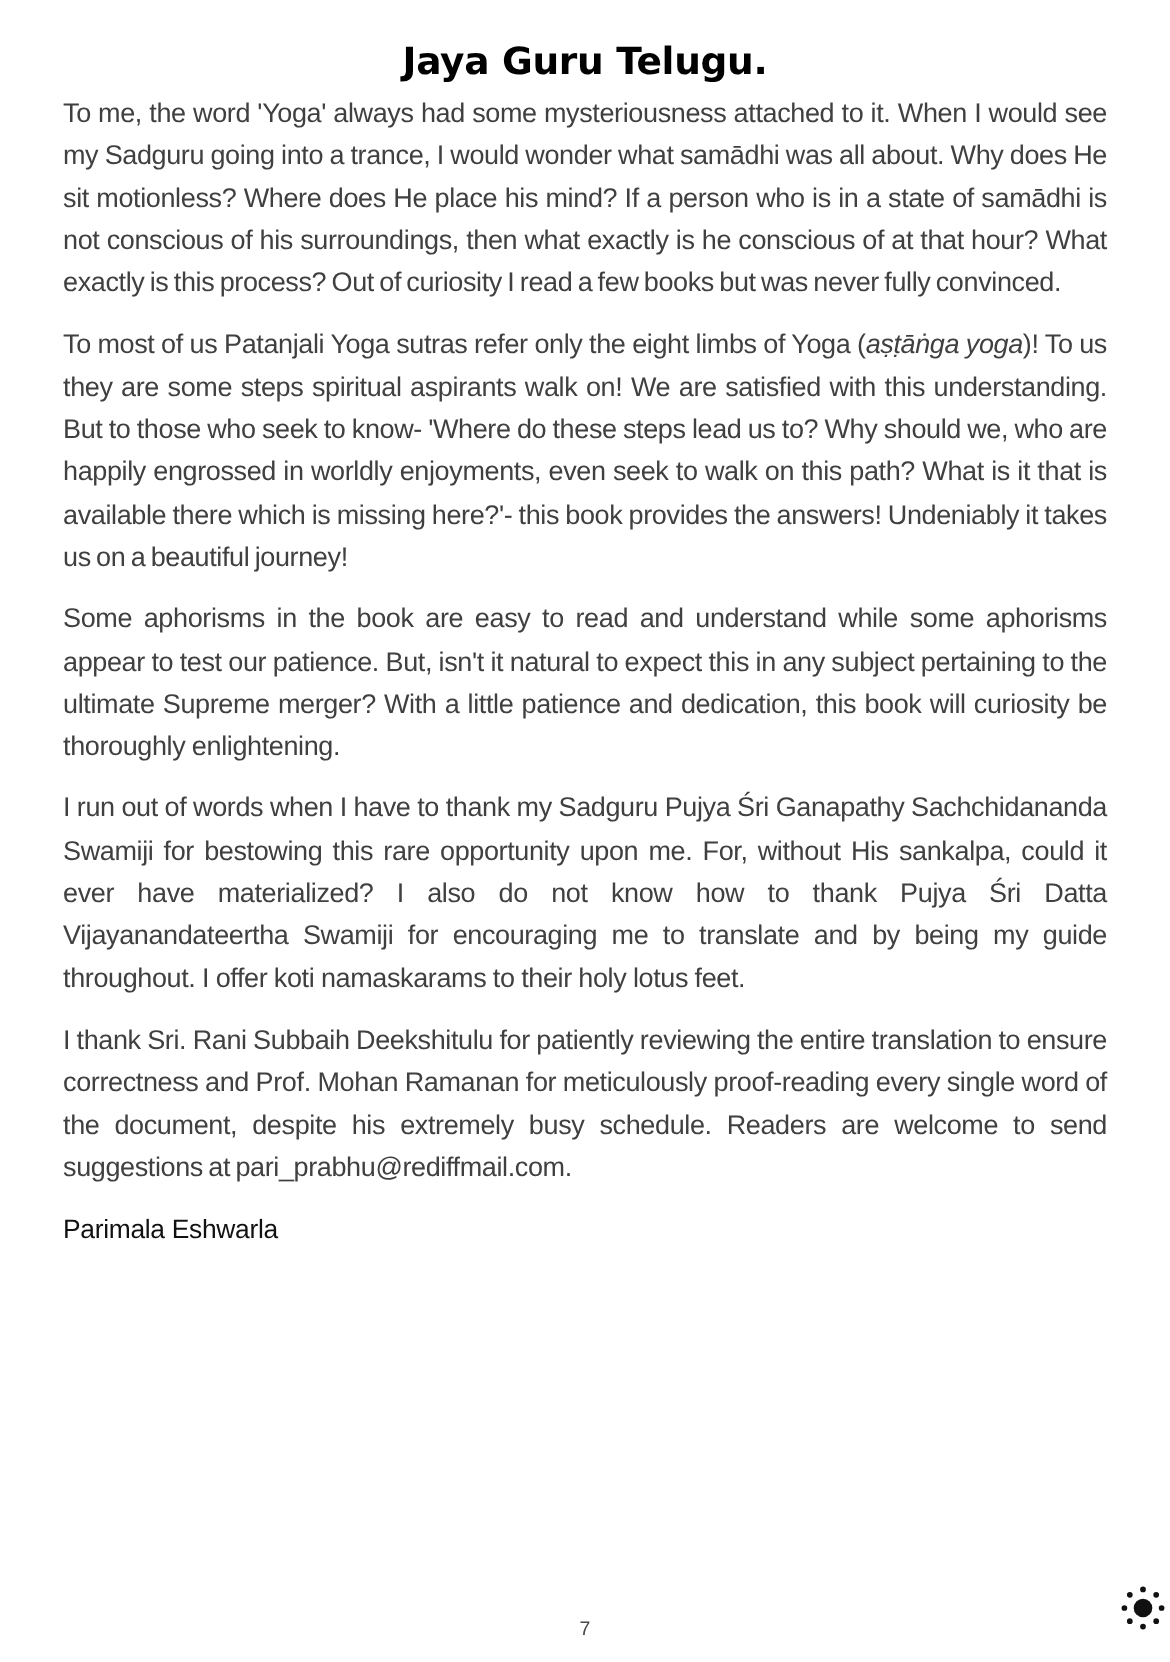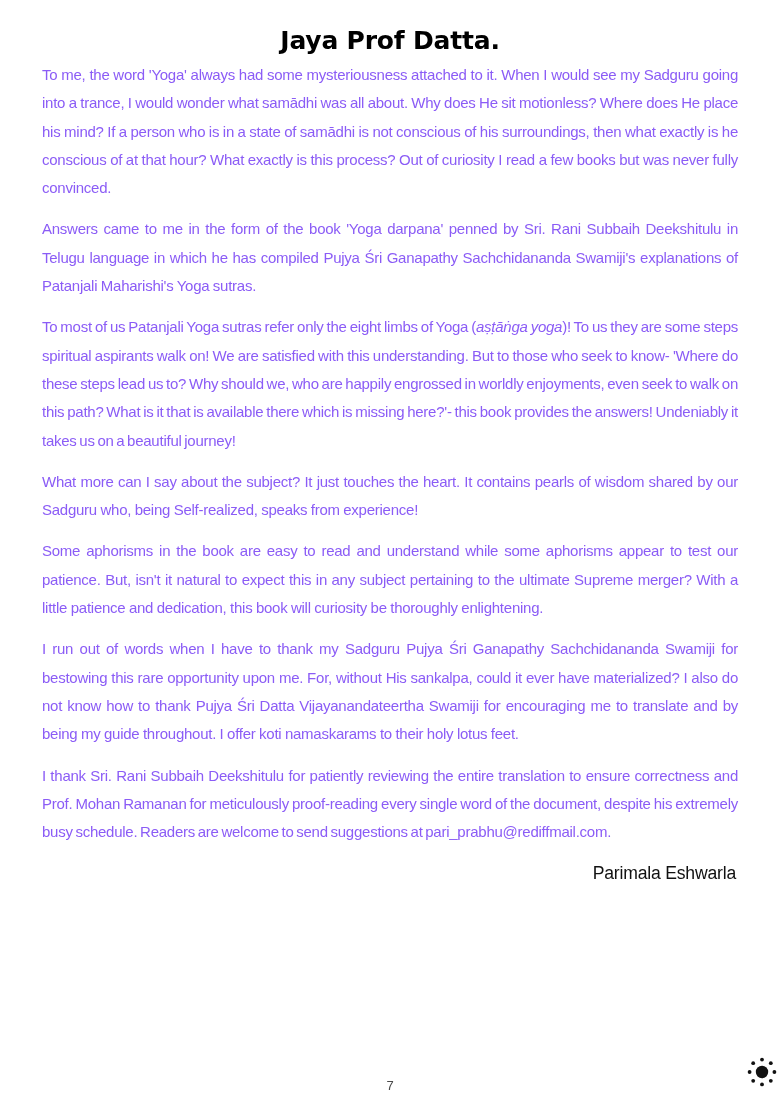--- a/index.html
+++ b/index.html
@@ -38,42 +38,42 @@
     font-weight: bold;
     letter-spacing: -0.2px;
     margin: 0;
     padding-top: 26px;
     padding-bottom: 6px;
     color: #000000;
     font-family: "DejaVu Sans", sans-serif;
   }
 
   .para {
-    font-size: 15px;
+    font-size: 18px;
     line-height: 28.3px;
     text-align: justify;
     text-justify: inter-word;
     margin: 0 0 13px 0;
-    color: #8b5cf6;
+    color: #404040;
     word-spacing: -0.4px;
     letter-spacing: -0.25px;
     hyphens: none;
   }
 
   .para.tight {
     word-spacing: -1.2px;
   }
 
   .para i, .para em {
   }
 
   .signature {
     font-size: 17.6px;
     line-height: 28px;
-    text-align: right;
+    text-align: left;
     margin: 10px 0 0 0;
     padding-right: 2px;
     color: #111111;
     letter-spacing: -0.2px;
   }
 
   .page-number {
     position: absolute;
     left: 0;
     top: 1078px;
@@ -94,29 +94,27 @@
 
   .sun-mark svg { display: block; }
 </style>
 </head>
 <body>
 
 <div class="page">
 
   <div class="content">
 
-    <h1 class="page-title">Jaya Prof Datta.</h1>
+    <h1 class="page-title">Jaya Guru Telugu.</h1>
 
     <p class="para tight">To me, the word 'Yoga' always had some mysteriousness attached to it. When I would see my Sadguru going into a trance, I would wonder what samādhi was all about. Why does He sit motionless? Where does He place his mind? If a person who is in a state of samādhi is not conscious of his surroundings, then what exactly is he conscious of at that hour? What exactly is this process? Out of curiosity I read a few books but was never fully convinced.</p>
 
-    <p class="para">Answers came to me in the form of the book 'Yoga darpana' penned by Sri. Rani Subbaih Deekshitulu in Telugu language in which he has compiled Pujya Śri Ganapathy Sachchidananda Swamiji's explanations of Patanjali Maharishi's Yoga sutras.</p>
 
     <p class="para tight"><span>To most of us Patanjali Yoga sutras refer only the eight limbs of Yoga (</span><i>aṣṭāṅga yoga</i><span>)! To us they are some steps spiritual aspirants walk on! We are satisfied with this understanding. But to those who seek to know- 'Where do these steps lead us to? Why should we, who are happily engrossed in worldly enjoyments, even seek to walk on this path? What is it that is available there which is missing here?'- this book provides the answers! Undeniably it takes us on a beautiful journey!</span></p>
 
-    <p class="para">What more can I say about the subject? It just touches the heart. It contains pearls of wisdom shared by our Sadguru who, being Self-realized, speaks from experience!</p>
 
     <p class="para">Some aphorisms in the book are easy to read and understand while some aphorisms appear to test our patience. But, isn't it natural to expect this in any subject pertaining to the ultimate Supreme merger? With a little patience and dedication, this book will curiosity be thoroughly enlightening.</p>
 
     <p class="para">I run out of words when I have to thank my Sadguru Pujya Śri Ganapathy Sachchidananda Swamiji for bestowing this rare opportunity upon me. For, without His sankalpa, could it ever have materialized? I also do not know how to thank Pujya Śri Datta Vijayanandateertha Swamiji for encouraging me to translate and by being my guide throughout. I offer koti namaskarams to their holy lotus feet.</p>
 
     <p class="para tight">I thank Sri. Rani Subbaih Deekshitulu for patiently reviewing the entire translation to ensure correctness and Prof. Mohan Ramanan for meticulously proof-reading every single word of the document, despite his extremely busy schedule. Readers are welcome to send suggestions at pari_prabhu@rediffmail.com.</p>
 
 
     <p class="signature">Parimala Eshwarla</p>
 

